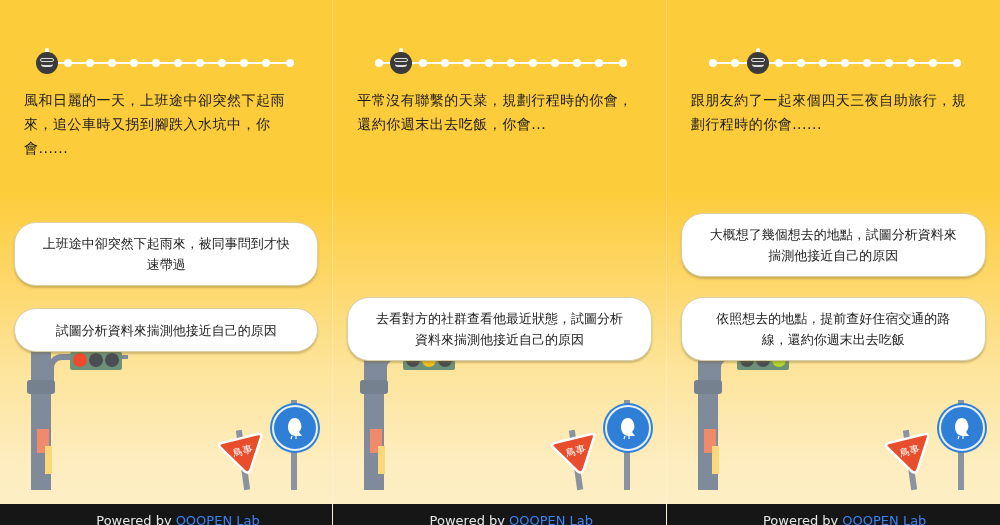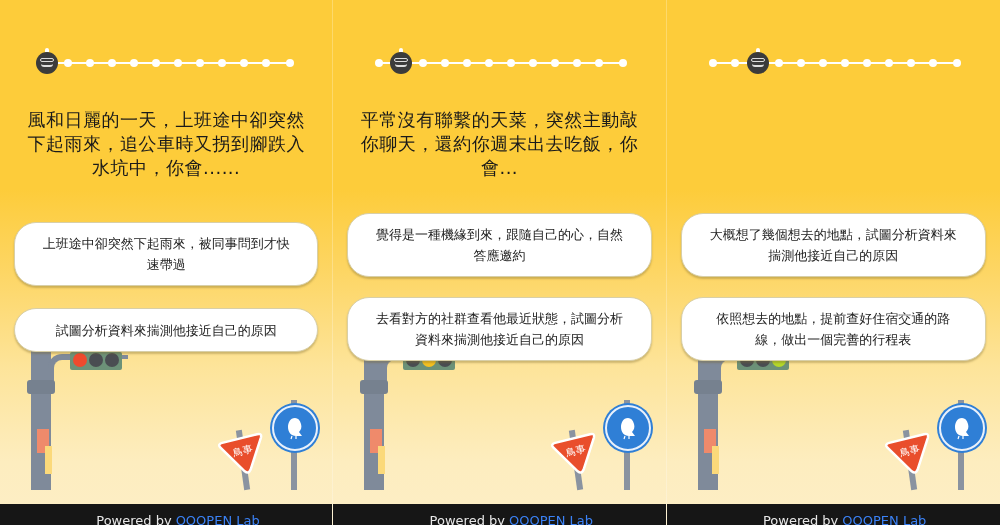--- a/index.html
+++ b/index.html
@@ -23,21 +23,21 @@
   }
   .progress .avatar::before {
     content: ""; position: absolute; left: 9px; top: -4px; width: 4px; height: 4px;
     background: #fff; border-radius: 50% 50% 0 0;
   }
   .avatar .eyes { position: absolute; left: 4px; top: 6px; width: 14px; height: 4px; border: 1px solid #ddd; border-radius: 2px; }
   .avatar .mouth { position: absolute; left: 5px; top: 12px; width: 12px; height: 3px; border-bottom: 2px solid #ddd; border-radius: 0 0 6px 6px; }
 
   .question {
     position: absolute; left: 24px; right: 24px; top: 88px;
-    text-align: center; font-size: 18px; line-height: 24px; color: #1a1a1a; letter-spacing: 0.5px; margin-top: 20px;
+    text-align: left; font-size: 14px; line-height: 24px; color: #1a1a1a; letter-spacing: 0.5px;
   }
 
   .answer {
     position: absolute; left: 14px; right: 14px;
     background: #fff; border-radius: 22px; border: 1px solid #d8cfa8;
     box-shadow: 0 2px 2px rgba(120,100,40,0.35);
     display: flex; align-items: center; justify-content: center;
     text-align: center; font-size: 13px; line-height: 21px; color: #222; padding: 0 22px;
     cursor: pointer; z-index: 3;
   }
@@ -150,22 +150,21 @@
       <span class="dot" style="left:160px"></span>
       <span class="dot" style="left:182px"></span>
       <span class="dot" style="left:204px"></span>
       <span class="dot" style="left:226px"></span>
       <span class="dot" style="left:250px"></span>
       <div class="avatar" style="left:32px">
         <span class="eyes"></span>
           <span class="mouth"></span>
       </div>
     </div>
-    <div class="question">平常沒有聯繫的天菜，突然主動敲你聊天，還約你週末出去吃飯，你會...</div>
-    <div class="answer" style="top:213px;height:64px">覺得是一種機緣到來，跟隨自己的心，自然答應邀約</div>
+    <div class="question">平常沒有聯繫的天菜，規劃行程時的你會，還約你週末出去吃飯，你會...</div>
     <div class="answer" style="top:297px;height:64px">去看對方的社群查看他最近狀態，試圖分析資料來揣測他接近自己的原因</div>
 
     <div class="scene">
       <div class="pole"></div>
       <div class="pole-arm"></div>
       <div class="pole-collar"></div>
       <div class="pole-red"></div>
       <div class="pole-yellow"></div>
       <div class="light-box">
         <span class="lamp" style="left:3px"></span>
@@ -204,22 +203,23 @@
       <span class="dot" style="left:160px"></span>
       <span class="dot" style="left:182px"></span>
       <span class="dot" style="left:204px"></span>
       <span class="dot" style="left:226px"></span>
       <span class="dot" style="left:250px"></span>
       <div class="avatar" style="left:55px">
         <span class="eyes"></span>
           <span class="mouth"></span>
       </div>
     </div>
+    <div class="question">跟朋友約了一起來個四天三夜自助旅行，規劃行程時的你會......</div>
     <div class="answer" style="top:213px;height:64px">大概想了幾個想去的地點，試圖分析資料來揣測他接近自己的原因</div>
-    <div class="answer" style="top:297px;height:64px">依照想去的地點，提前查好住宿交通的路線，做出一個完善的行程表</div>
+    <div class="answer" style="top:297px;height:64px">依照想去的地點，提前查好住宿交通的路線，還約你週末出去吃飯</div>
 
     <div class="scene">
       <div class="pole"></div>
       <div class="pole-arm"></div>
       <div class="pole-collar"></div>
       <div class="pole-red"></div>
       <div class="pole-yellow"></div>
       <div class="light-box">
         <span class="lamp" style="left:3px"></span>
         <span class="lamp" style="left:19px"></span>

